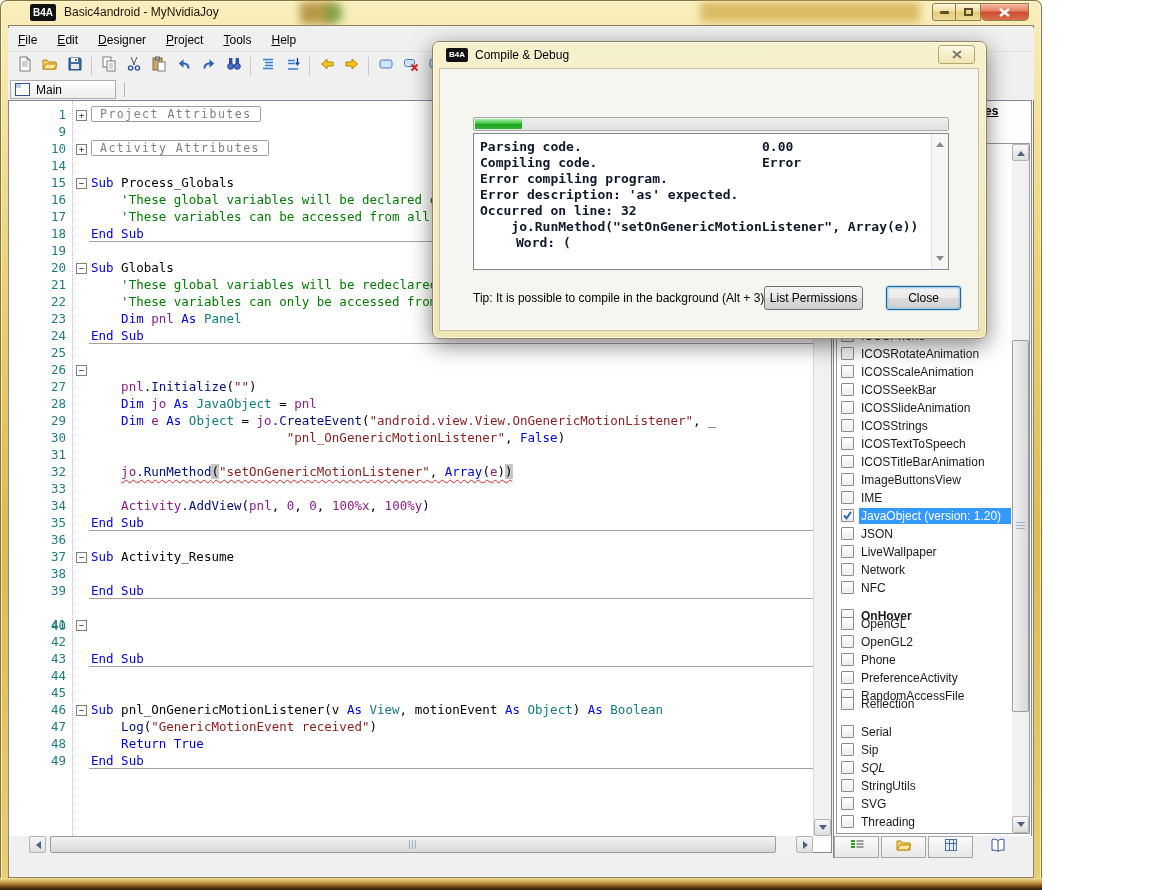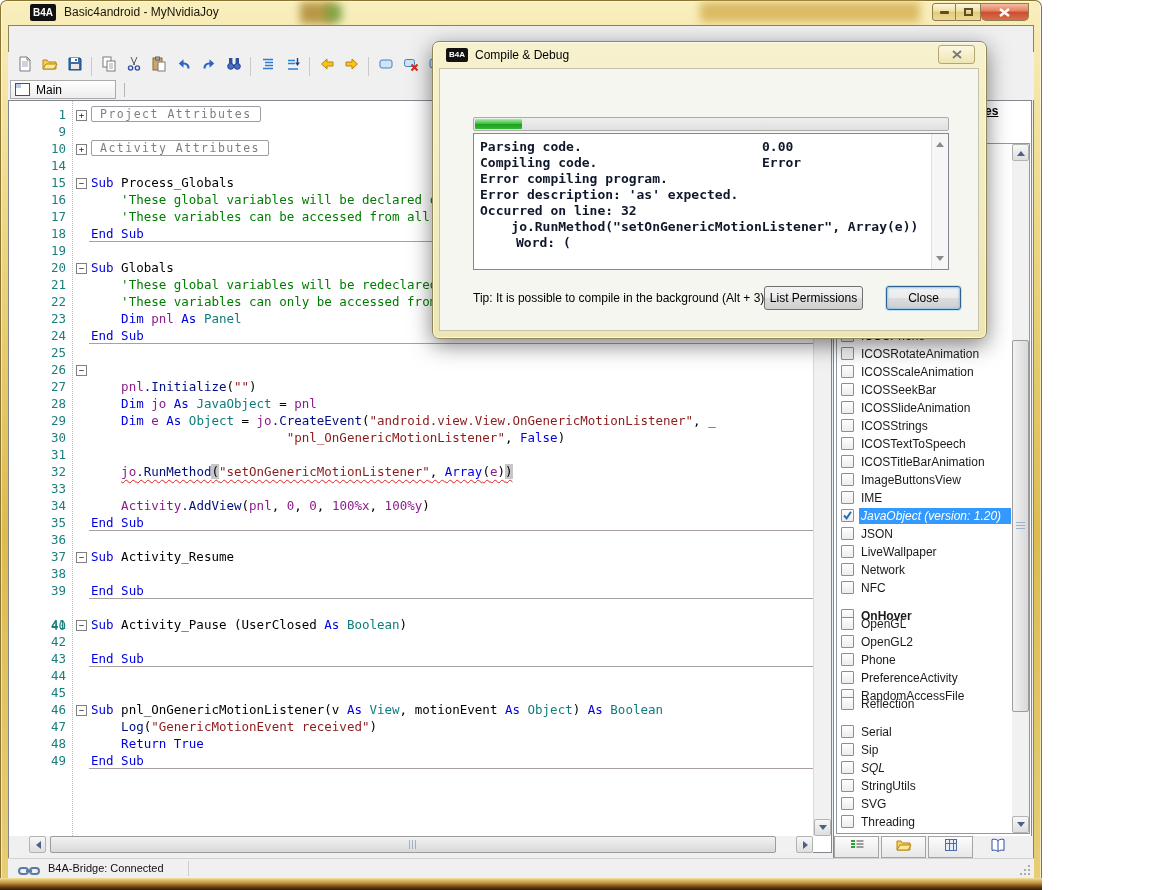--- a/index.html
+++ b/index.html
@@ -170,20 +170,28 @@
           </div>
         <div class="cap cap-close">
           <svg width="11" height="9" viewBox="0 0 11 9">
               <path d="M1 1l9 7M10 1L1 8" stroke="#fff" stroke-width="2.4"></path>
             </svg>
         </div>
       </div>
     </div>
 
     <div class="client"></div>
+    <div class="menubar">
+        <div class="menu-item"><u>F</u>ile</div>
+        <div class="menu-item"><u>E</u>dit</div>
+        <div class="menu-item"><u>D</u>esigner</div>
+        <div class="menu-item"><u>P</u>roject</div>
+        <div class="menu-item"><u>T</u>ools</div>
+        <div class="menu-item"><u>H</u>elp</div>
+      </div>
     <div class="toolbar">
         <div class="tbtn">
           <span><svg width="16" height="16" viewBox="0 0 16 16">
               <path d="M3 1h7l3 3v11H3z" fill="#fff" stroke="#7A7A7A"></path>
               <path d="M10 1v3h3" fill="none" stroke="#7A7A7A"></path>
               <path d="M5 6h6M5 8h6M5 10h6" stroke="#9AA7C0"></path>
             </svg></span>
         </div>
         <div class="tbtn">
           <span><svg width="16" height="16" viewBox="0 0 16 16">
@@ -324,21 +332,21 @@
           <div class="erow" style="top: 345px;"><span class="num">31</span><span class="ecode"></span></div>
           <div class="erow" style="top: 362px;"><span class="num">32</span><span class="ecode"><span class="c-sp">    </span><span class="errw"><span class="c-id">jo</span><span class="c-me">.RunMethod</span><span class="c-hl">(</span><span class="c-st">"setOnGenericMotionListener"</span><span class="c-pl">, </span><span class="c-kw">Array</span><span class="c-pl">(</span><span class="c-id">e</span><span class="c-pl">)</span><span class="c-hl">)</span></span></span></div>
           <div class="erow" style="top: 379px;"><span class="num">33</span><span class="ecode"></span></div>
           <div class="erow" style="top: 396px;"><span class="num">34</span><span class="ecode"><span class="c-sp">    </span><span class="c-id">Activity</span><span class="c-me">.AddView</span><span class="c-pl">(</span><span class="c-id">pnl</span><span class="c-pl">, </span><span class="c-id">0</span><span class="c-pl">, </span><span class="c-id">0</span><span class="c-pl">, </span><span class="c-id">100%x</span><span class="c-pl">, </span><span class="c-id">100%y</span><span class="c-pl">)</span></span></div>
           <div class="erow" style="top: 413px;"><span class="num">35</span><span class="ecode"><span class="c-kw">End Sub</span></span><div class="sepline"></div></div>
           <div class="erow" style="top: 430px;"><span class="num">36</span><span class="ecode"></span></div>
           <div class="erow" style="top: 447px;"><span class="num">37</span><span class="fold">−</span><span class="ecode"><span class="c-kw">Sub </span><span class="c-pl">Activity_Resume</span></span></div>
           <div class="erow" style="top: 464px;"><span class="num">38</span><span class="ecode"></span></div>
           <div class="erow" style="top: 481px;"><span class="num">39</span><span class="ecode"><span class="c-kw">End Sub</span></span><div class="sepline"></div></div>
           <div class="erow" style="top: 516px;"><span class="num">40</span><span class="ecode"></span></div>
-          <div class="erow" style="top: 515px;"><span class="num">41</span><span class="fold">−</span><span class="ecode"><span class="c-kw">Sub </span><span class="c-pl">Activity_Pause (</span><span class="c-pl">UserClosed </span><span class="c-kw">As </span><span class="c-ty">Boolean</span><span class="c-pl">)</span></span></div>
+          <div class="erow" style="top: 515px;"><span class="num">41</span><span class="fold">−</span></div>
           <div class="erow" style="top: 532px;"><span class="num">42</span><span class="ecode"></span></div>
           <div class="erow" style="top: 549px;"><span class="num">43</span><span class="ecode"><span class="c-kw">End Sub</span></span><div class="sepline"></div></div>
           <div class="erow" style="top: 566px;"><span class="num">44</span><span class="ecode"></span></div>
           <div class="erow" style="top: 583px;"><span class="num">45</span><span class="ecode"></span></div>
           <div class="erow" style="top: 600px;"><span class="num">46</span><span class="fold">−</span><span class="ecode"><span class="c-kw">Sub </span><span class="c-pl">pnl_OnGenericMotionListener(</span><span class="c-pl">v </span><span class="c-kw">As </span><span class="c-ty">View</span><span class="c-pl">, </span><span class="c-pl">motionEvent </span><span class="c-kw">As </span><span class="c-ty">Object</span><span class="c-pl">) </span><span class="c-kw">As </span><span class="c-ty">Boolean</span></span></div>
           <div class="erow" style="top: 617px;"><span class="num">47</span><span class="ecode"><span class="c-sp">    </span><span class="c-me">Log</span><span class="c-pl">(</span><span class="c-st">"GenericMotionEvent received"</span><span class="c-pl">)</span></span></div>
           <div class="erow" style="top: 634px;"><span class="num">48</span><span class="ecode"><span class="c-sp">    </span><span class="c-kw">Return </span><span class="c-kw">True</span></span></div>
           <div class="erow" style="top: 651px;"><span class="num">49</span><span class="ecode"><span class="c-kw">End Sub</span></span><div class="sepline"></div></div>
         </div>
       <div class="edit-vsb sb-track">
@@ -402,21 +410,21 @@
             <span class="lib-label">ICOSTitleBarAnimation</span>
           </div>
           <div class="lib-item" style="top: 327px;">
             <span class="cb"></span>
             <span class="lib-label">ImageButtonsView</span>
           </div>
           <div class="lib-item" style="top: 345px;">
             <span class="cb"></span>
             <span class="lib-label">IME</span>
           </div>
-          <div class="lib-item sel" style="top: 363px; font-style: italic;">
+          <div class="lib-item sel" style="top: 363px;">
             <span class="cb"><svg width="11" height="11" viewBox="0 0 11 11">
                 <path d="M2 5.5l2.6 2.8L9 1.8" fill="none" stroke="#2B6CB0" stroke-width="2"></path>
               </svg></span>
             <span class="lib-label">JavaObject (version: 1.20)</span>
           </div>
           <div class="lib-item" style="top: 381px;">
             <span class="cb"></span>
             <span class="lib-label">JSON</span>
           </div>
           <div class="lib-item" style="top: 399px;">
@@ -516,30 +524,20 @@
             </svg></span>
         </div>
         <div class="rtab plain">
           <span><svg width="16" height="16" viewBox="0 0 16 16">
               <path d="M8 3.5C6 2 3 2 2 2.6v10.8c1-.5 4-.5 6 1 2-1.5 5-1.5 6-1V2.6C13 2 10 2 8 3.5z" fill="#fff" stroke="#2F4FA0"></path>
               <path d="M8 3.5v11" stroke="#2F4FA0"></path>
             </svg></span>
         </div>
       </div>
 
-    <div class="statusbar">
-      <span class="status-ico" id="statusIco"><svg width="22" height="12" viewBox="0 0 22 12">
-            <rect x="1" y="3" width="9" height="6" rx="3" fill="none" stroke="#5A7BA6" stroke-width="2"></rect>
-            <rect x="12" y="3" width="9" height="6" rx="3" fill="none" stroke="#5A7BA6" stroke-width="2"></rect>
-            <path d="M8 6h6" stroke="#5A7BA6" stroke-width="2"></path>
-          </svg></span>
-      <span class="status-text">B4A-Bridge: Connected</span>
-      <span class="status-sep"></span>
-      <span class="grip"></span>
-    </div>
 
     <div class="win-bottom"></div>
   </div>
 
   <div class="dialog">
     <div class="dlg-logo">B4A</div>
     <div class="dlg-title">Compile &amp; Debug</div>
     <div class="dlg-close">
       <svg width="10" height="9" viewBox="0 0 10 9">
           <path d="M1 1l8 7M9 1L1 8" stroke="#787878" stroke-width="1.8"></path>

